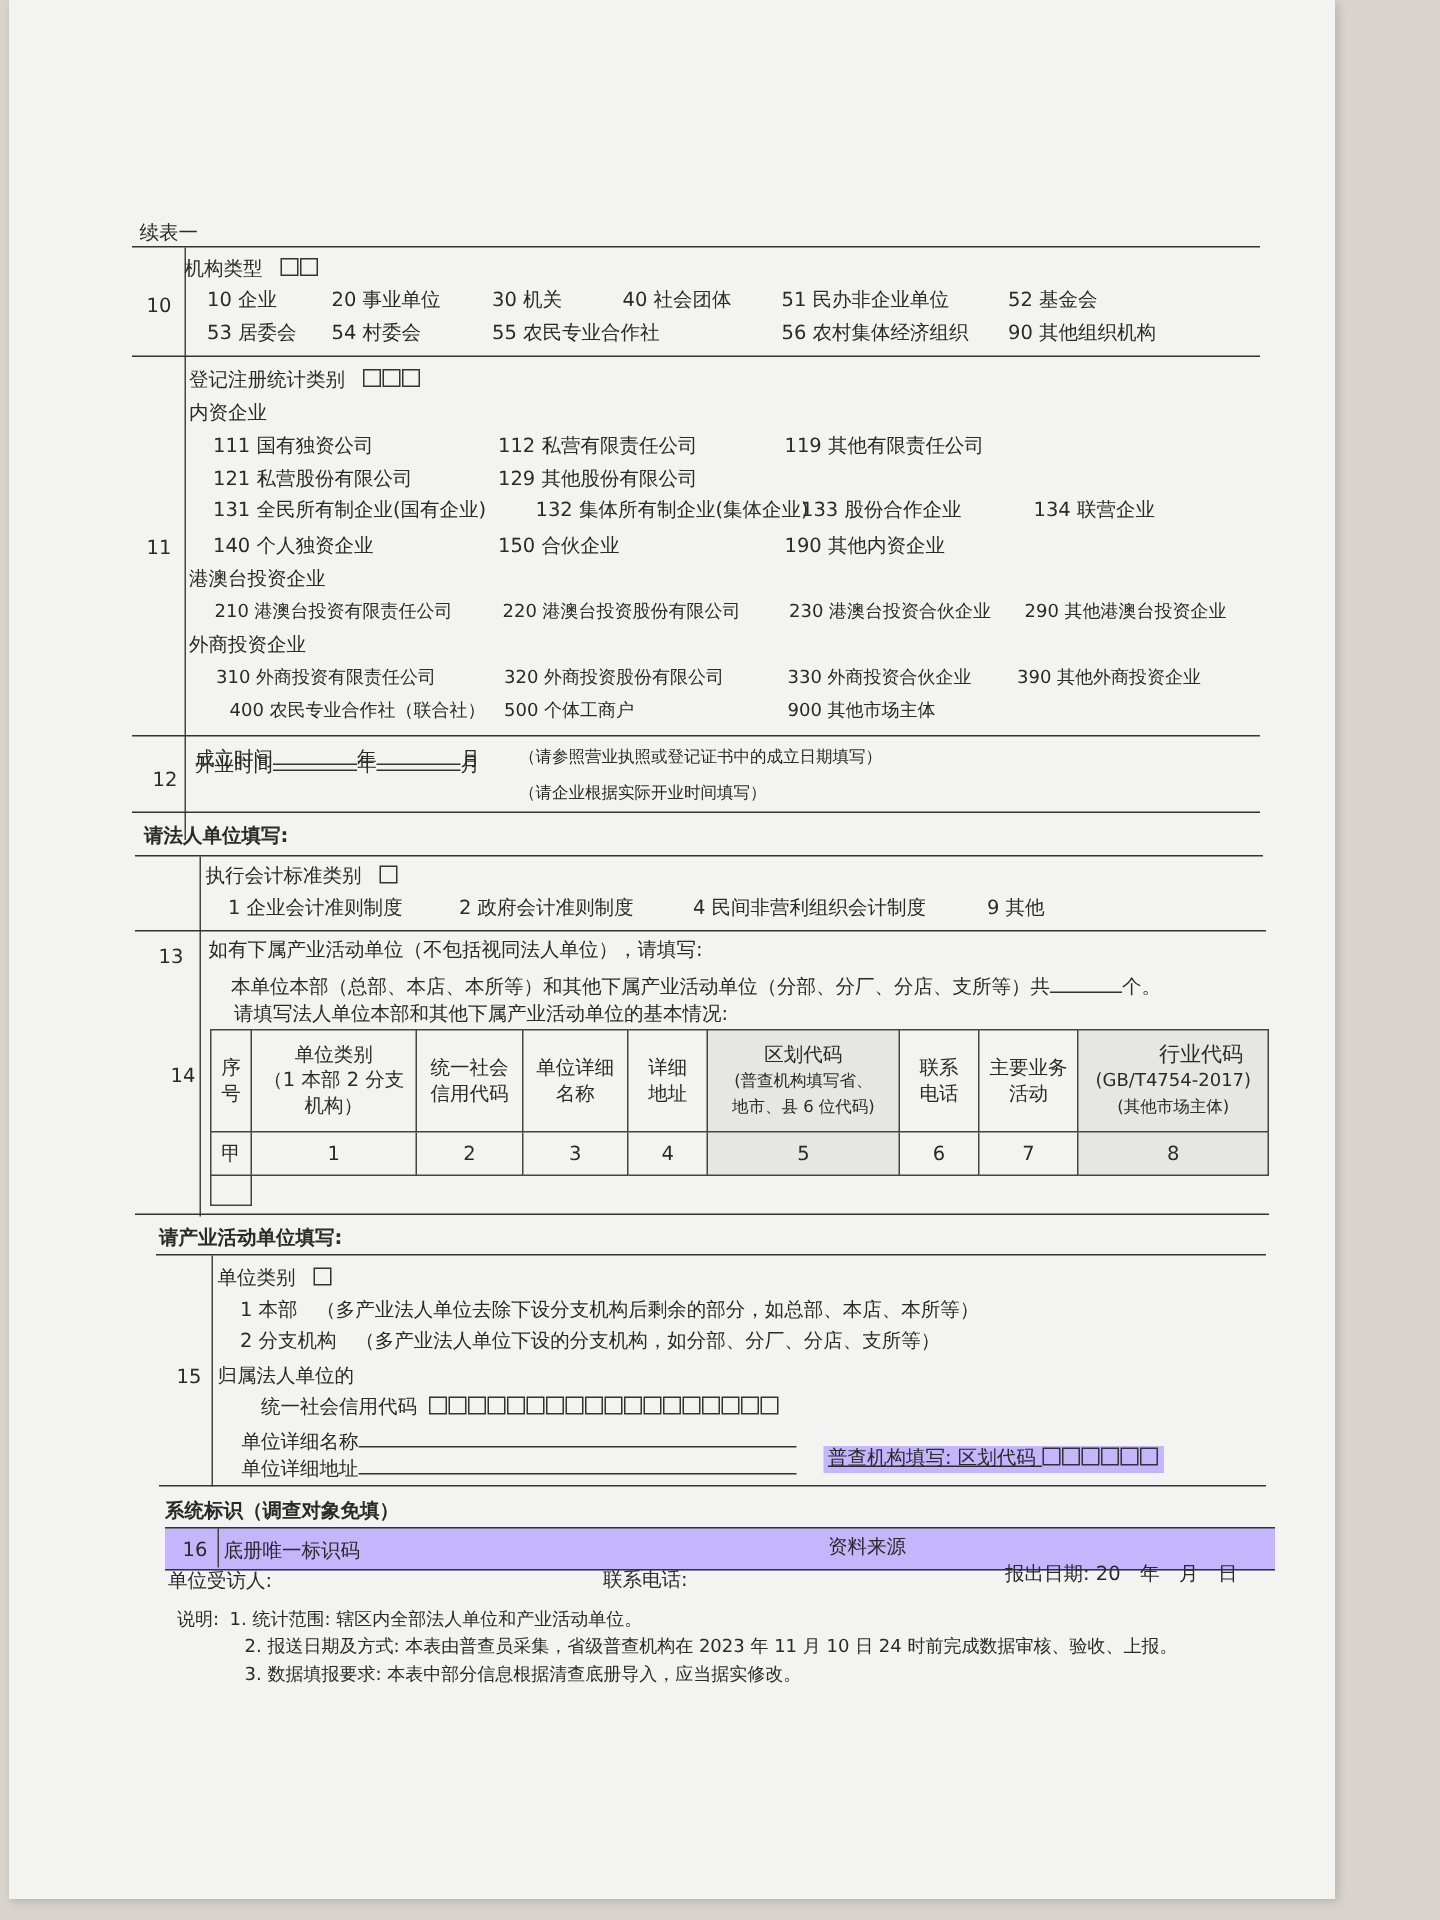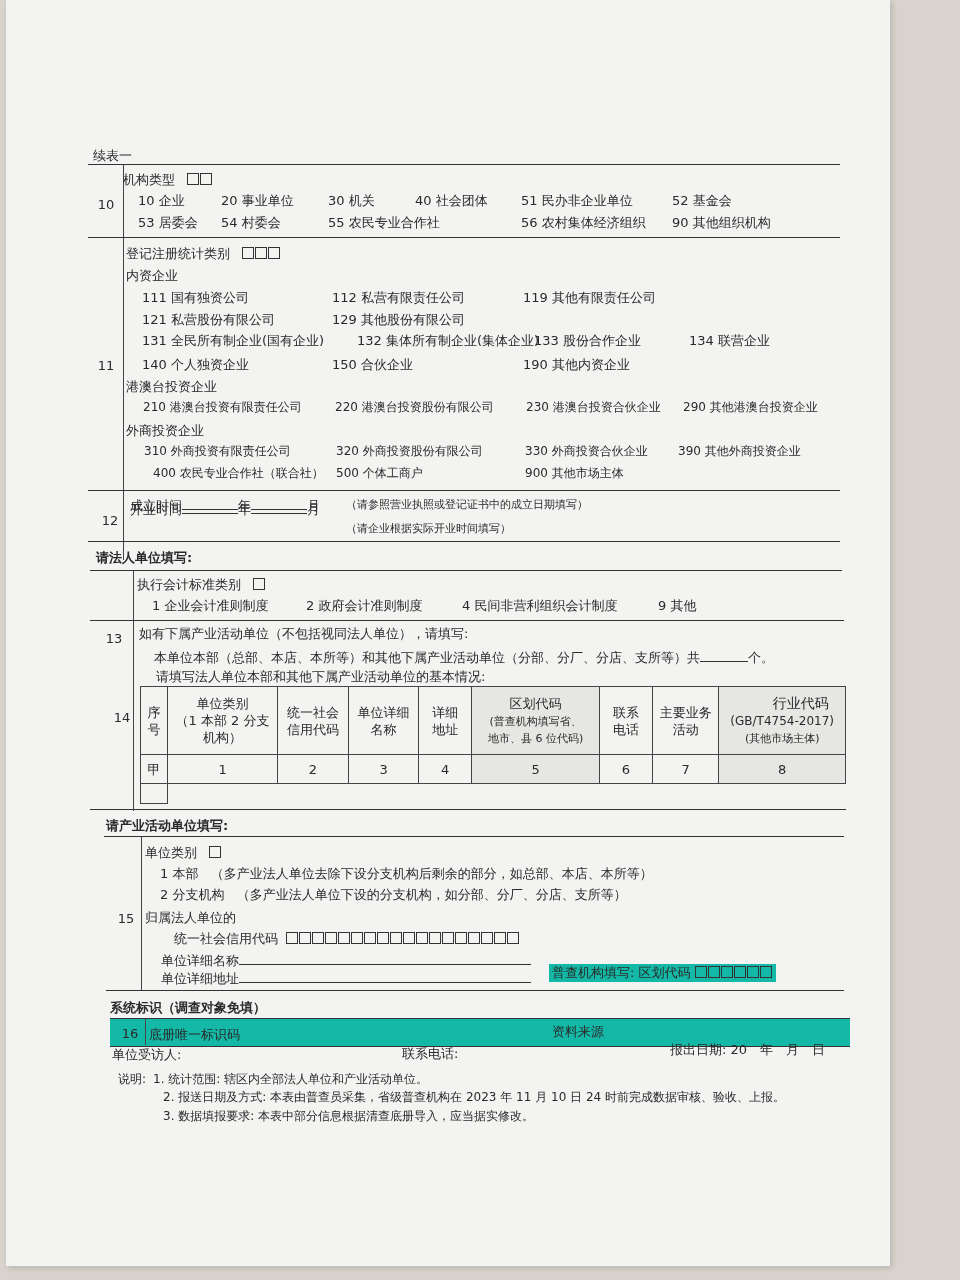--- a/index.html
+++ b/index.html
@@ -12,21 +12,21 @@
   .s{font-size:12px;line-height:15px;}
   .hr{position:absolute;height:0;border-top:1.5px solid #333;}
   .vr{position:absolute;width:0;border-left:1px solid #444;}
   .num{position:absolute;font-size:13px;text-align:center;width:36px;}
   .ul{display:inline-block;border-bottom:1px solid #333;height:13px;vertical-align:baseline;}
   .box{display:inline-block;width:10px;height:10px;border:1px solid #333;margin-right:1px;vertical-align:-1px;}
   table.grid{position:absolute;border-collapse:collapse;font-size:13px;}
   table.grid td{border:1px solid #444;text-align:center;vertical-align:middle;padding:0;line-height:17px;}
   table.grid td.shade{background:#e6e6e4;}
   .small-note{font-size:11px;}
-  .shadebg{background:#14b8a6;}
+  .shadebg{background:#c4b5fd;text-decoration:underline;}
 </style>
 </head>
 <body>
 
 <div class="paper">
 
   <div class="abs t" style="left:87px;top:148px;">续表一</div>
   <div class="hr" style="left:82px;top:164px;width:752px;"></div>
 
   <div class="vr" style="left:117px;top:165px;height:395px;"></div>

